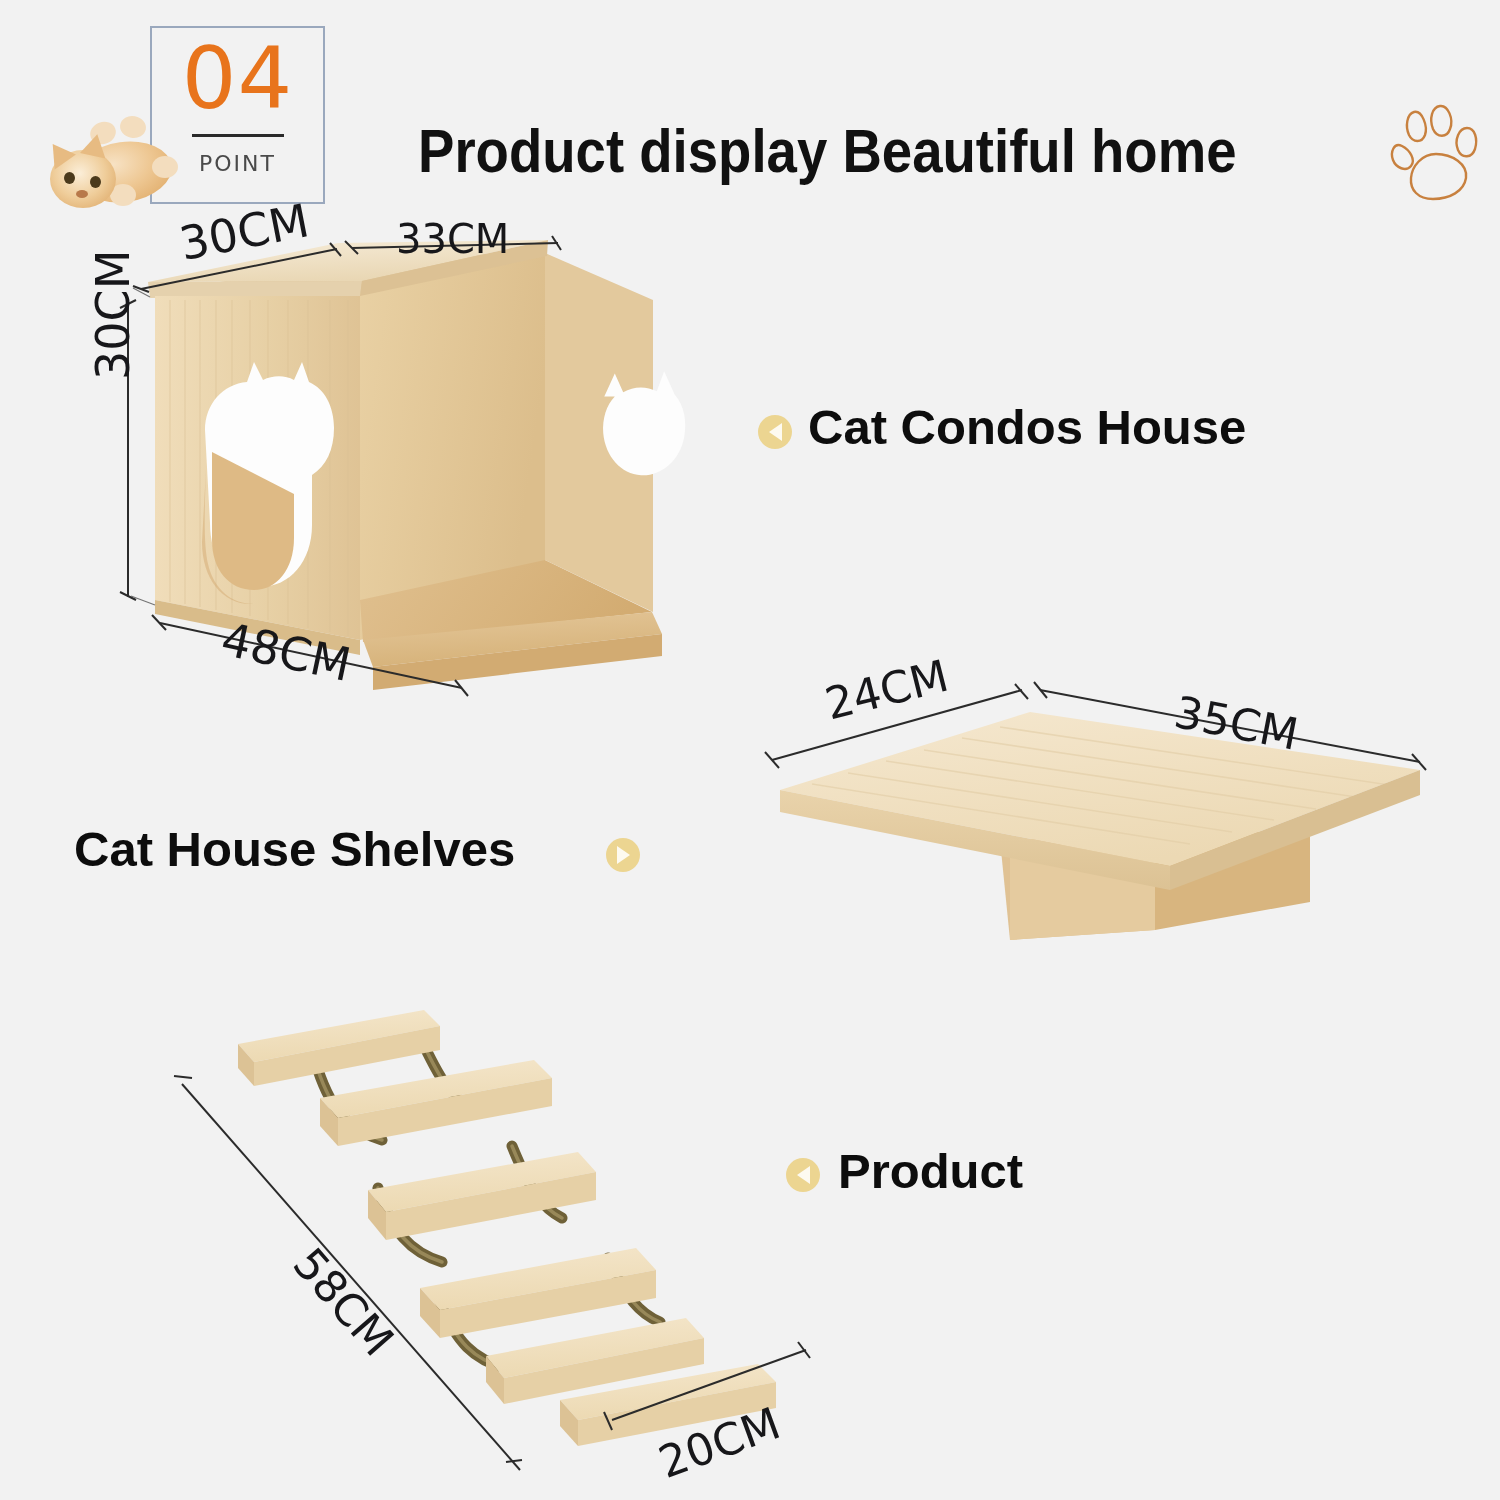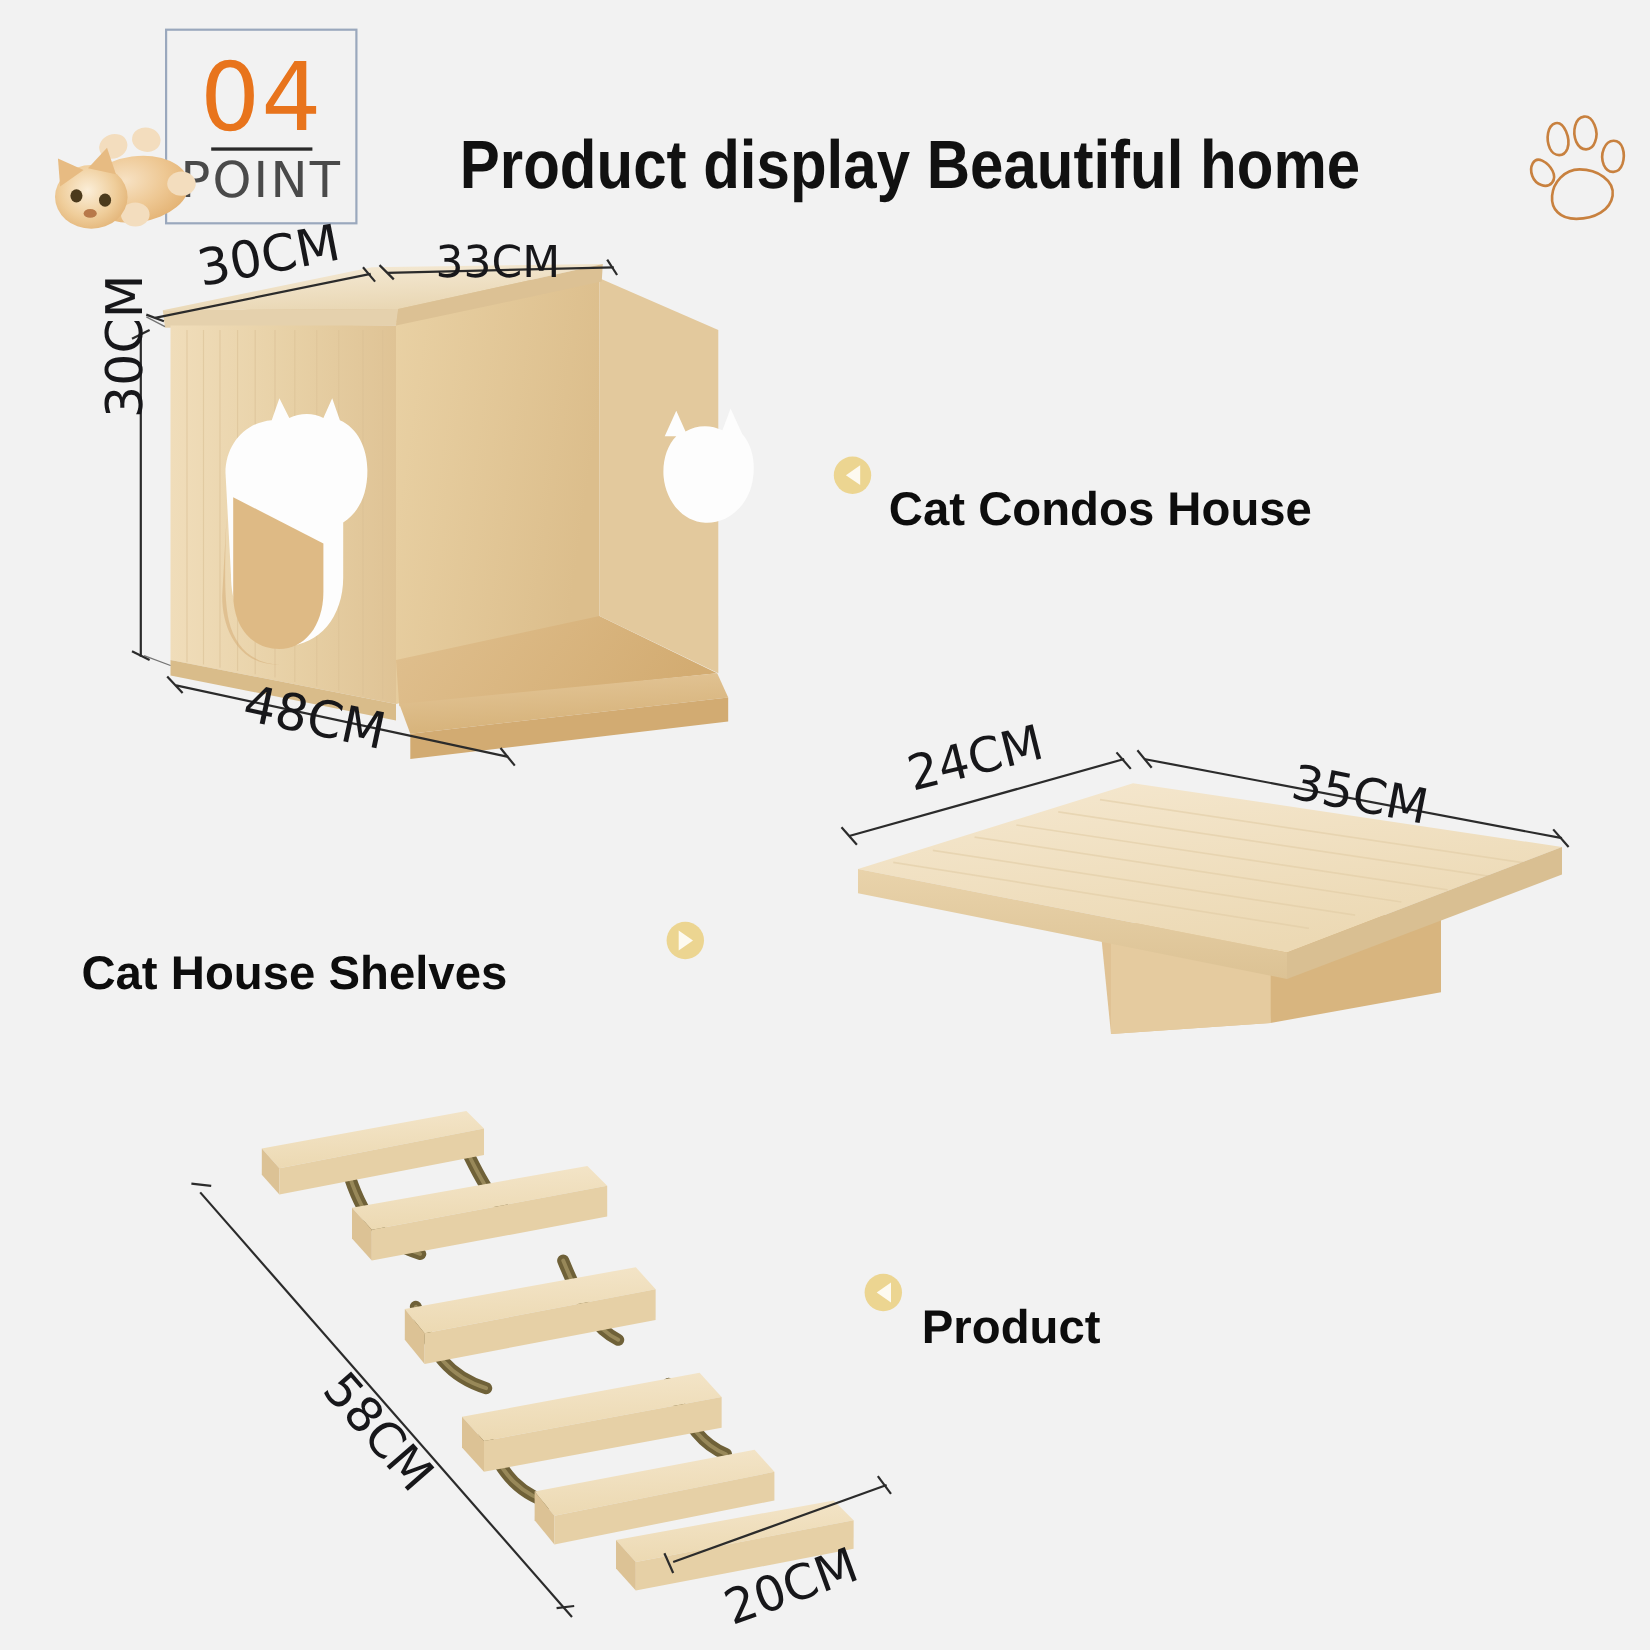--- a/index.html
+++ b/index.html
@@ -12,28 +12,28 @@
   }
   .page{position:absolute;inset:0;}
 
   
   .badge-wrap{position:absolute;left:40px;top:12px;width:290px;height:200px;}
   .badge-box{
     position:absolute;left:110px;top:14px;width:175px;height:178px;
     border:2px solid #9aa8bd;background:#f2f2f2;box-sizing:border-box;
   }
   .badge-num{
-    position:absolute;left:110px;top:31px;width:175px;text-align:center;
+    position:absolute;left:110px;top:20px;width:175px;text-align:center;
     font-size:86px;line-height:92px;font-weight:400;color:#e8741c;
     letter-spacing:1px;font-family:"DejaVu Sans", sans-serif;
   }
   .badge-rule{position:absolute;left:152px;top:122px;width:92px;height:3px;background:#2a2a2a;}
   .badge-point{
     position:absolute;left:110px;top:132px;width:175px;text-align:center;
-    font-size:45px;line-height:40px;color:#4a4a4a;letter-spacing:2px;
+    font-size:22px;line-height:40px;color:#4a4a4a;letter-spacing:2px;
     font-family:"DejaVu Sans", sans-serif;
   }
 
   
   .kitten{position:absolute;left:8px;top:92px;width:145px;height:110px;}
   .k-body{
     position:absolute;left:28px;top:38px;width:96px;height:60px;border-radius:48px/30px;
     background:radial-gradient(ellipse at 40% 35%, #f7e2c4 0%, #eec894 45%, #dda55f 100%);
     transform:rotate(-8deg);
   }
@@ -58,24 +58,23 @@
   .title{
     position:absolute;left:418px;top:116px;
     font-size:62px;line-height:70px;font-weight:700;color:#111;
     font-family:"Liberation Sans Narrow","Liberation Sans", sans-serif;
     transform:scaleX(0.88);transform-origin:left center;white-space:nowrap;
   }
   .pawicon{position:absolute;left:1378px;top:98px;width:110px;height:110px;}
 
   
   .sec-label{
-    position:absolute;font-size:43px;line-height:58px;font-weight:700;color:#0d0d0d;
+    position:absolute;font-size:49px;line-height:58px;font-weight:700;color:#0d0d0d;
     font-family:"Liberation Sans Narrow","Liberation Sans", sans-serif;
     white-space:nowrap;
-    margin-top:36px;
   }
   .bullet{
     position:absolute;width:34px;height:34px;border-radius:50%;
     background:#ecd591;display:flex;align-items:center;justify-content:center;
   }
   .bullet i{display:block;width:0;height:0;}
   .bullet.left i{border-top:9px solid transparent;border-bottom:9px solid transparent;border-right:13px solid #fdfaf0;}
   .bullet.right i{border-top:9px solid transparent;border-bottom:9px solid transparent;border-left:13px solid #fdfaf0;}
 
   

